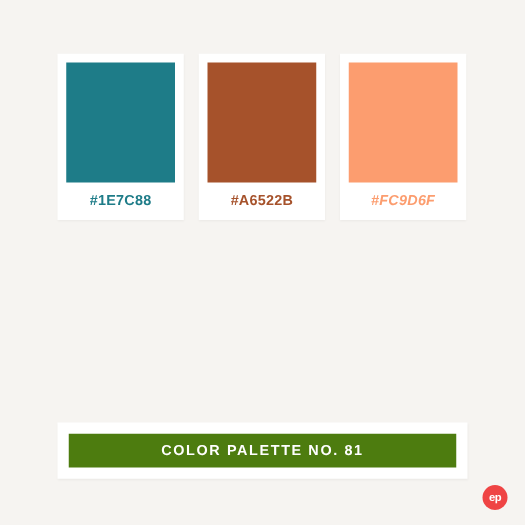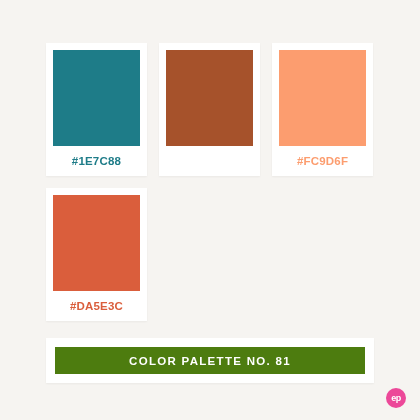--- a/index.html
+++ b/index.html
@@ -102,38 +102,35 @@
   <div class="grid">
 
     <div class="swatch-card">
       <div class="swatch-color" style="background: rgb(30, 124, 136);"></div>
       <div class="swatch-label" style="color: rgb(30, 124, 136);">#1E7C88</div>
     </div>
 
 
     <div class="swatch-card">
       <div class="swatch-color" style="background: rgb(166, 82, 43);"></div>
+      <div class="swatch-label" style="color: rgb(166, 82, 43);">#A6522B</div>
     </div>
 
     <div class="swatch-card">
       <div class="swatch-color" style="background: rgb(252, 157, 111);"></div>
-      <div class="swatch-label" style="color: rgb(252, 157, 111);">#FC9D6F</div>
+      <div class="swatch-label" style="color: rgb(252, 157, 111); font-style: italic;">#FC9D6F</div>
     </div>
 
 
-    <div class="swatch-card">
-      <div class="swatch-color" style="background: rgb(218, 94, 60);"></div>
-      <div class="swatch-label" style="color: rgb(218, 94, 60);">#DA5E3C</div>
-    </div>
 
   </div>
 
   <div class="footer-wrap">
     <div class="footer-band" style="background: #4d7c0f;">
       <span class="footer-title">COLOR PALETTE NO. 81</span>
     </div>
   </div>
 
-  <div class="logo" style="background: #ec4899;">
+  <div class="logo" style="background: #ef4444;">
     <span>ep</span>
   </div>
 
 </div>
 
 </body></html>

